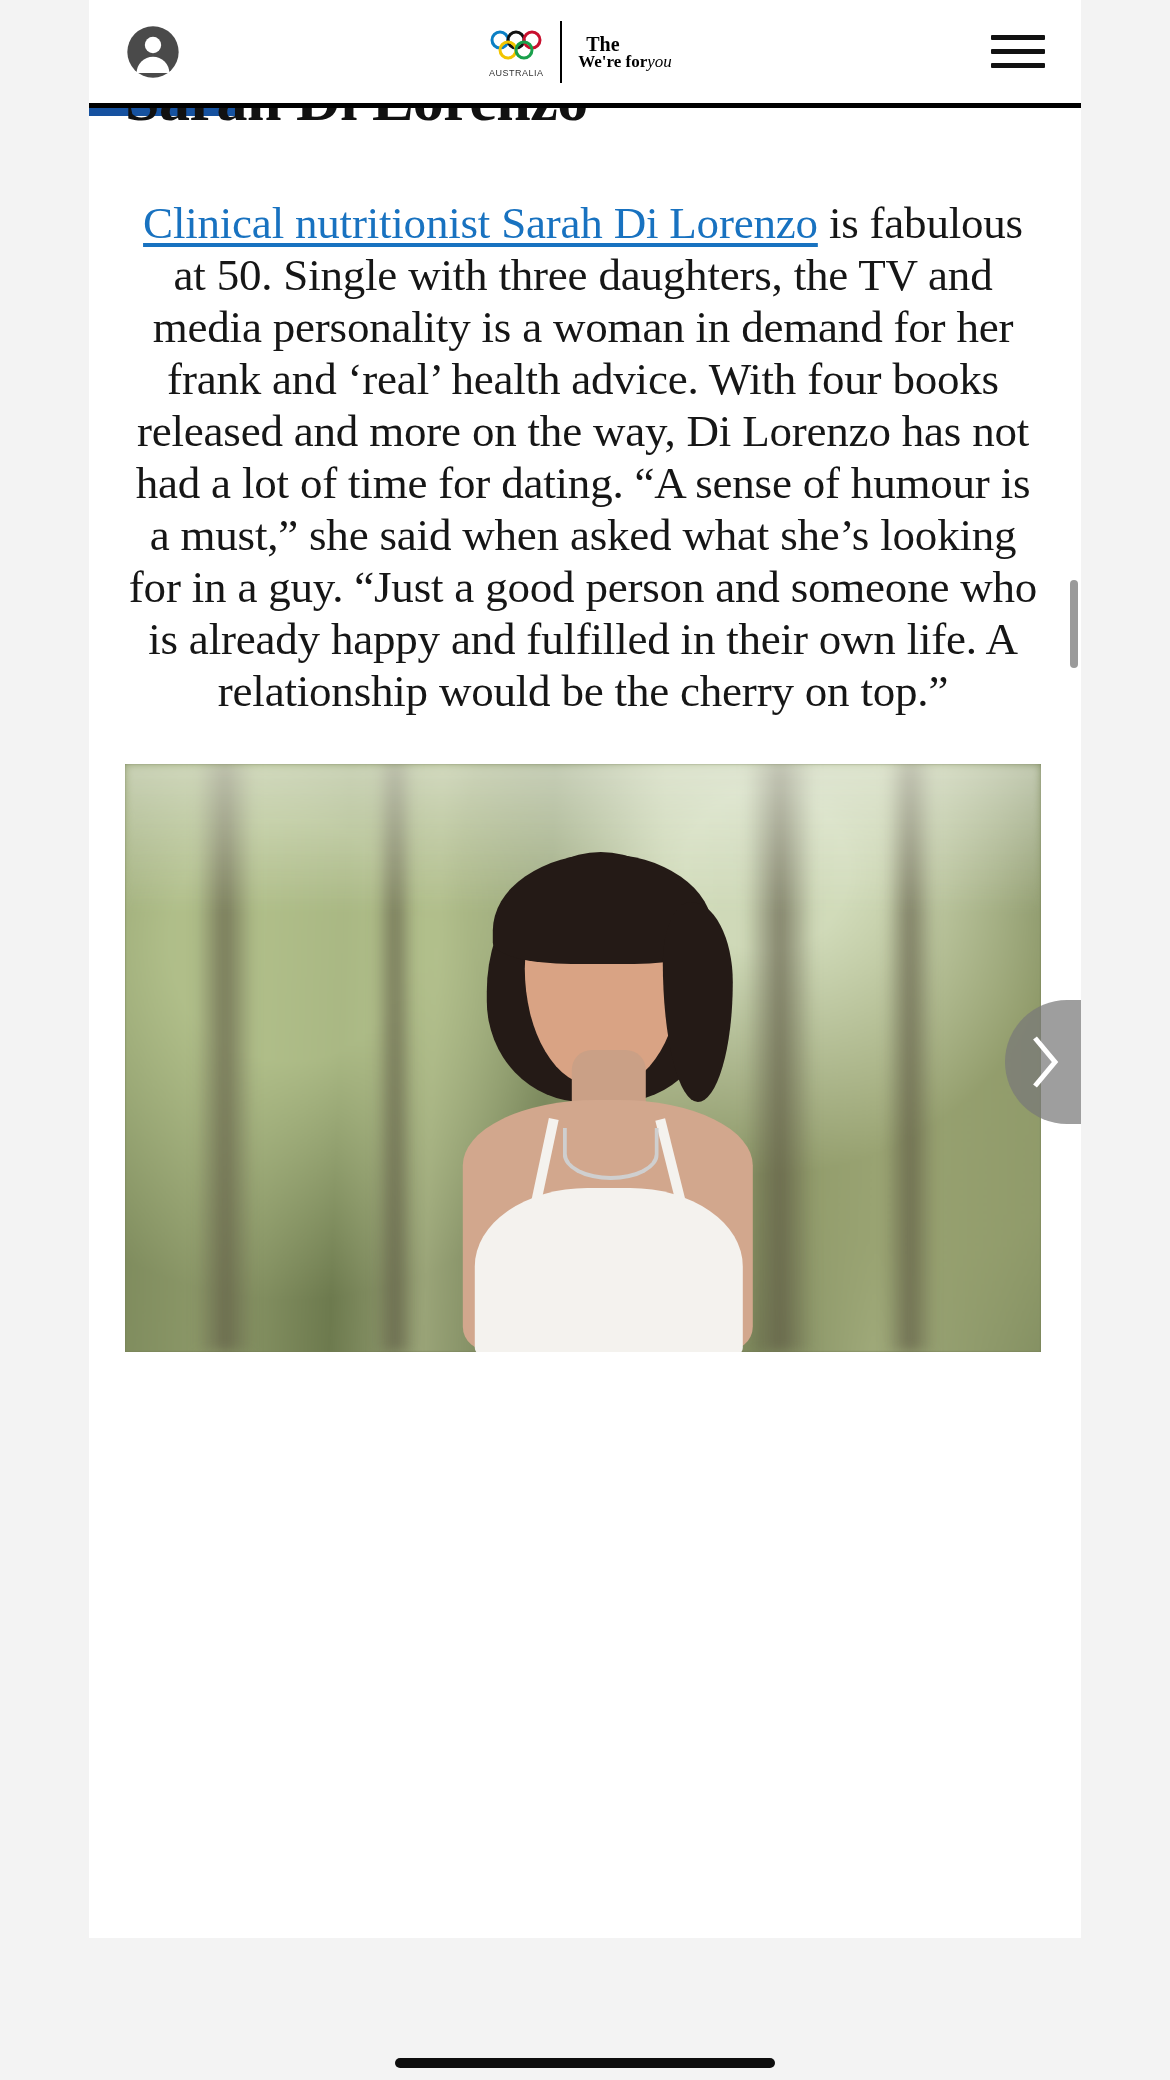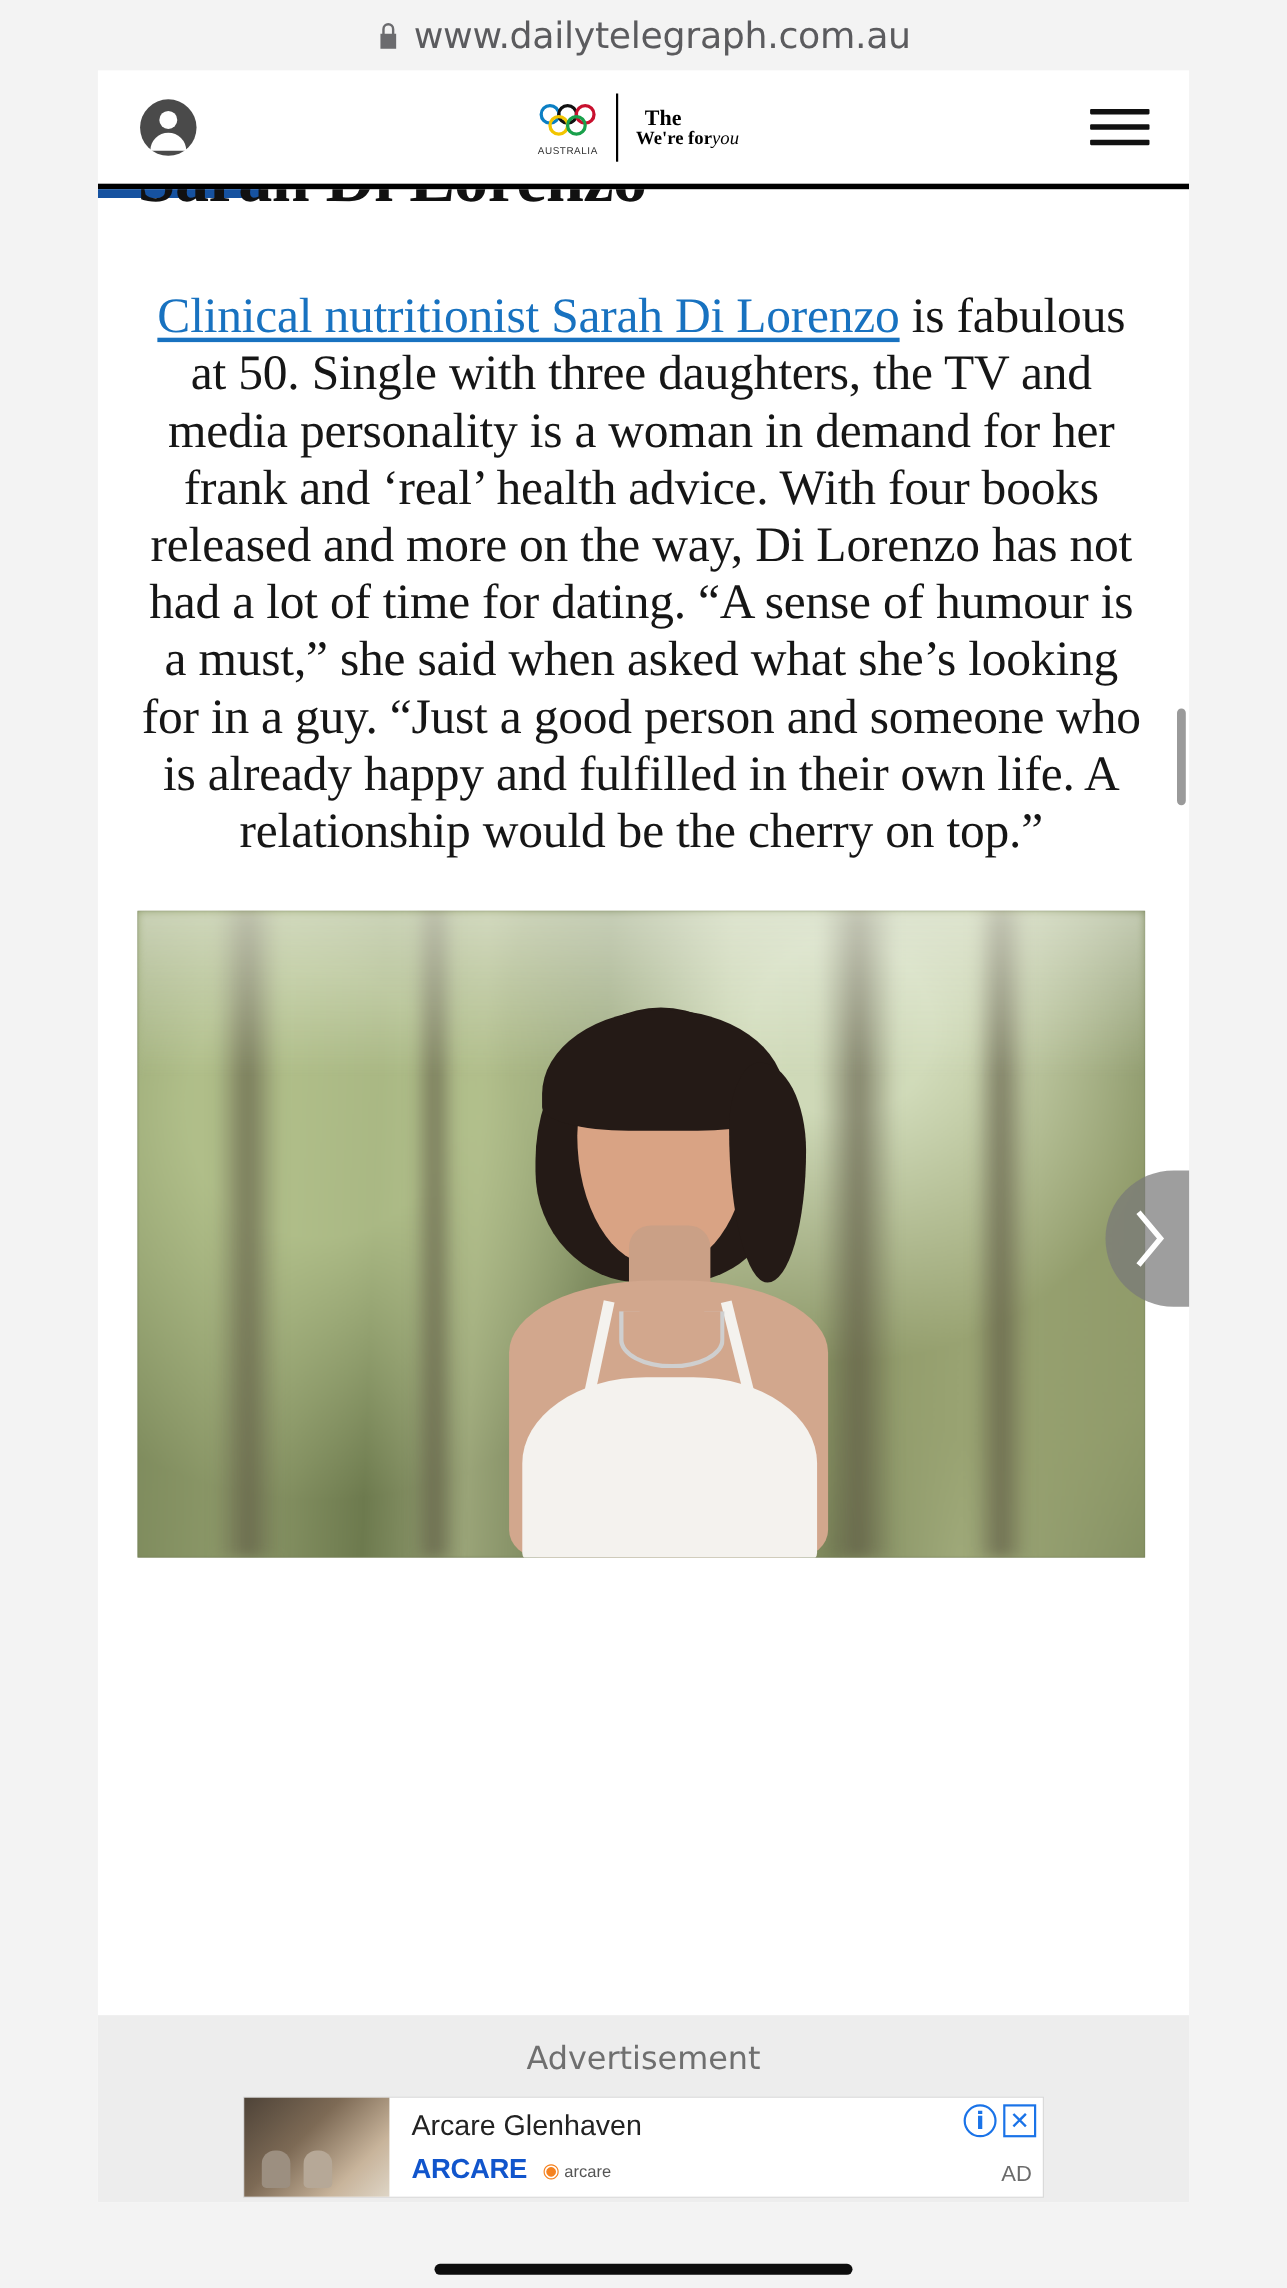--- a/index.html
+++ b/index.html
@@ -357,26 +357,20 @@
     left: 50%; bottom: 12px; transform: translateX(-50%);
     width: 380px; height: 10px; background: #0d0d0d; border-radius: 6px;
   }
 </style>
 </head>
 <body>
 
 <div class="phone">
 
 
-  <div class="urlbar">
-    <svg class="lock" viewBox="0 0 16 20">
-      <path d="M4 9V6a4 4 0 0 1 8 0v3h1.2v10H2.8V9H4zm1.6 0h4.8V6a2.4 2.4 0 0 0-4.8 0v3z" fill="#6b6b6e"></path>
-    </svg>
-    <div class="url-text">www.dailytelegraph.com.au</div>
-  </div>
 
   <div class="viewport">
 
     <div class="site-header">
       <svg class="acct-icon" viewBox="0 0 48 48">
         <circle cx="24" cy="24" r="22" fill="#4a4a4a"></circle>
         <circle cx="24" cy="18" r="7" fill="#fff"></circle>
         <path d="M10 42a14 14 0 0 1 28 0z" fill="#fff"></path>
       </svg>
 
@@ -440,38 +434,17 @@
     </div>
 
     <div class="next-arrow">
       <svg width="34" height="56" viewBox="0 0 34 56">
         <path d="M8 4 L28 28 L8 52" fill="none" stroke="#fff" stroke-width="5"></path>
       </svg>
     </div>
 
     <div class="scrollbar"></div>
 
-    <div class="adzone">
-      <div class="ad-label">Advertisement</div>
-      <div class="ad-card">
-        <div class="ad-thumb">
-          <div class="p1"></div>
-            <div class="p2"></div>
-        </div>
-        <div class="ad-body">
-          <div class="ad-title">Arcare Glenhaven</div>
-          <div class="ad-brandrow">
-            <div class="ad-brand">ARCARE</div>
-            <div class="ad-sub"><span class="mark">◉</span> <span>arcare</span></div>
-          </div>
-        </div>
-        <div class="ad-corner">
-          <div class="ad-info">i</div>
-          <div class="ad-close">✕</div>
-        </div>
-        <div class="ad-tag">AD</div>
-      </div>
-    </div>
 
   </div>
 
   <div class="homebar"></div>
 </div>
 
 </body></html>

